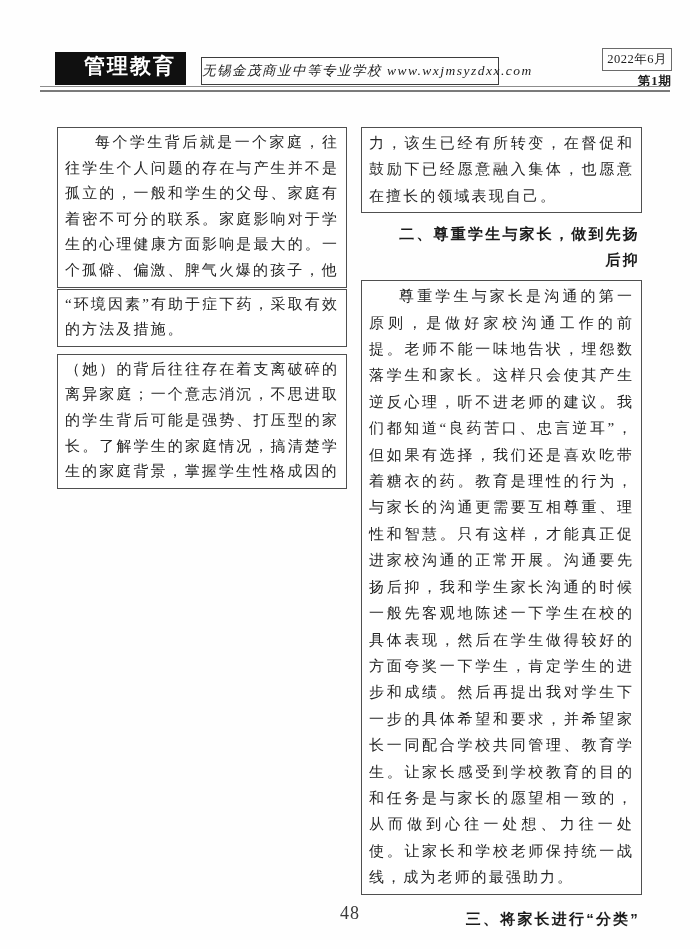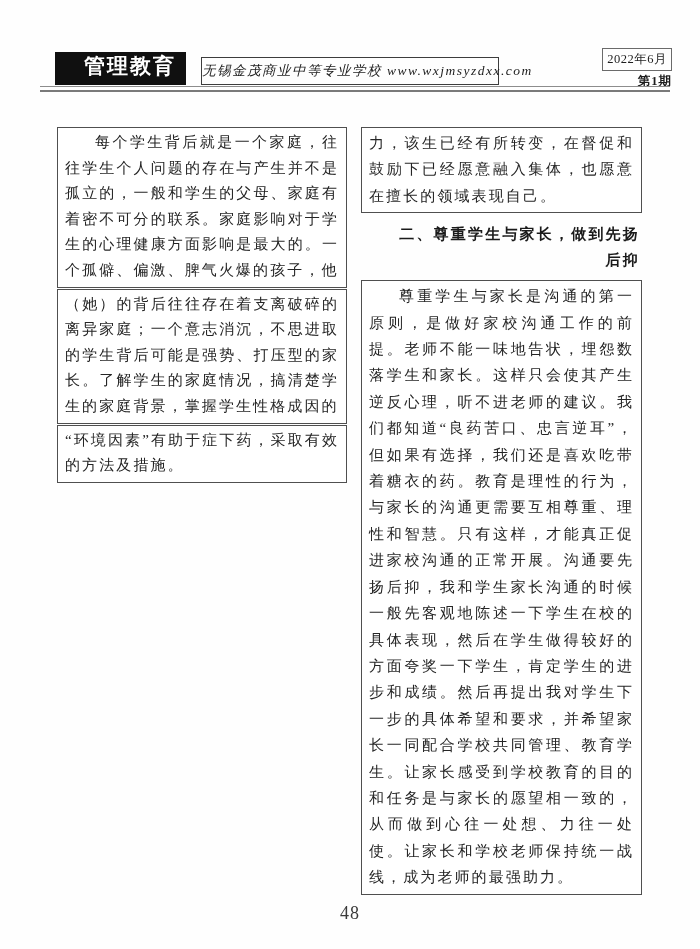--- a/index.html
+++ b/index.html
@@ -77,23 +77,24 @@
 
 <div class="issue">
   <div class="date">2022年6月</div>
   <div class="num">第1期</div>
 </div>
 
 <div class="rule"></div>
 
 <div class="col col-left">
   <div class="tbox indent">每个学生背后就是一个家庭，往往学生个人问题的存在与产生并不是孤立的，一般和学生的父母、家庭有着密不可分的联系。家庭影响对于学生的心理健康方面影响是最大的。一个孤僻、偏激、脾气火爆的孩子，他</div>
+  <div class="tbox gap-after">“环境因素”有助于症下药，采取有效的方法及措施。</div>
   <div class="tbox">（她）的背后往往存在着支离破碎的离异家庭；一个意志消沉，不思进取的学生背后可能是强势、打压型的家长。了解学生的家庭情况，搞清楚学生的家庭背景，掌握学生性格成因的</div>
-  <div class="tbox gap-after">“环境因素”有助于症下药，采取有效的方法及措施。</div>
 </div>
 
 <div class="col col-right">
   <div class="tbox">力，该生已经有所转变，在督促和鼓励下已经愿意融入集体，也愿意在擅长的领域表现自己。</div>
   <div class="heading">二、尊重学生与家长，做到先扬后抑</div>
   <div class="tbox indent">尊重学生与家长是沟通的第一原则，是做好家校沟通工作的前提。老师不能一味地告状，埋怨数落学生和家长。这样只会使其产生逆反心理，听不进老师的建议。我们都知道“良药苦口、忠言逆耳”，但如果有选择，我们还是喜欢吃带着糖衣的药。教育是理性的行为，与家长的沟通更需要互相尊重、理性和智慧。只有这样，才能真正促进家校沟通的正常开展。沟通要先扬后抑，我和学生家长沟通的时候一般先客观地陈述一下学生在校的具体表现，然后在学生做得较好的方面夸奖一下学生，肯定学生的进步和成绩。然后再提出我对学生下一步的具体希望和要求，并希望家长一同配合学校共同管理、教育学生。让家长感受到学校教育的目的和任务是与家长的愿望相一致的，从而做到心往一处想、力往一处使。让家长和学校老师保持统一战线，成为老师的最强助力。</div>
+  <div class="heading single">三、将家长进行“分类”</div>
 </div>
 
 <div class="pagenum">48</div>
 
 </body></html>

